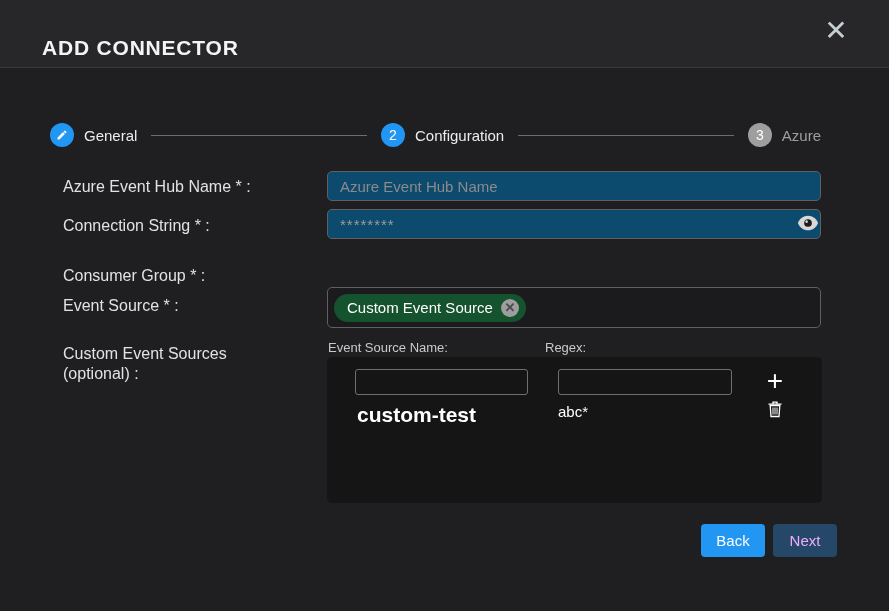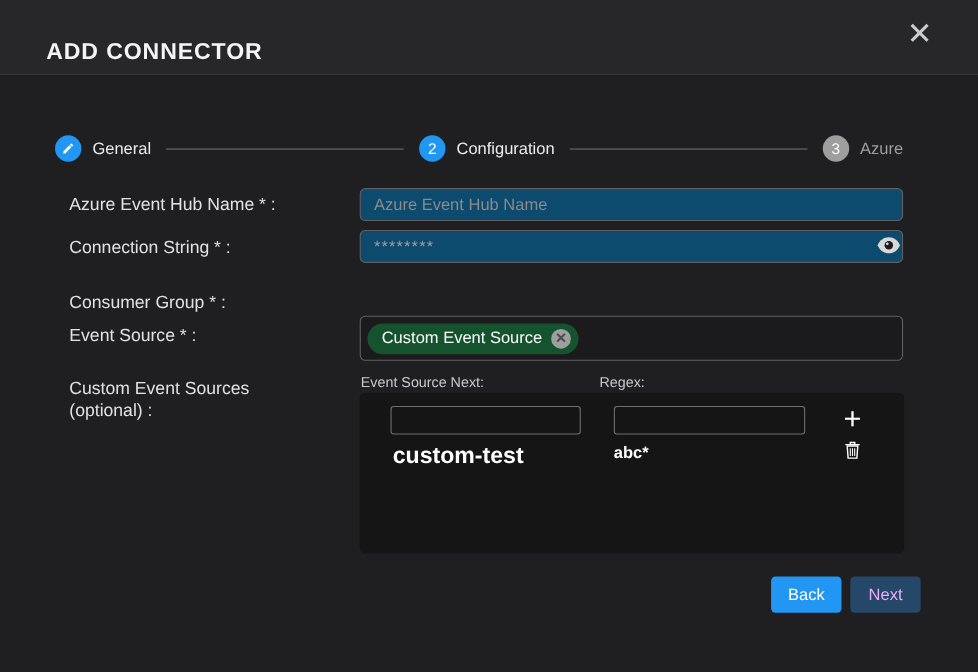--- a/index.html
+++ b/index.html
@@ -177,21 +177,21 @@
     width: 30px; height: 32px;
     background: transparent;
     border: none;
     color: #ffffff;
     font-size: 28px;
     font-weight: 300;
     line-height: 30px;
     cursor: pointer;
   }
   .ces-row-name  { position: absolute; left: 30px;  top: 46px; font-size: 21px; font-weight: 700; color: #ffffff; }
-  .ces-row-regex { position: absolute; left: 231px; top: 46px; font-size: 15px; font-weight: 700; color: #ffffff; }
+  .ces-row-regex { position: absolute; left: 231px; top: 46px; font-size: 15px; font-weight: 400; color: #ffffff; }
   .delete-row-btn {
     position: absolute;
     left: 438px; top: 44px;
     width: 20px; height: 20px;
     background: transparent;
     border: none;
     padding: 0;
     cursor: pointer;
   }
 
@@ -259,21 +259,21 @@
   <div class="event-source-box">
     <span class="chip">
       <span>Custom Event Source</span>
       <button class="chip-remove">✕</button>
     </span>
   </div>
 
   <div class="ces-label" style="top:344px">Custom Event Sources</div>
   <div class="ces-label" style="top:364px">(optional) :</div>
 
-  <div id="col-name" class="col-header">Event Source Next:</div>
+  <div id="col-name" class="col-header">Event Source Name:</div>
   <div id="col-regex" class="col-header">Regex:</div>
 
   <div class="ces-panel">
     <input id="ces-input-name" class="ces-input" type="text" value="" style="">
     <input id="ces-input-regex" class="ces-input" type="text" value="" style="">
     <button class="add-row-btn">+</button>
 
     <div class="ces-row-name">custom-test</div>
     <div class="ces-row-regex">abc*</div>
     <button class="delete-row-btn">

